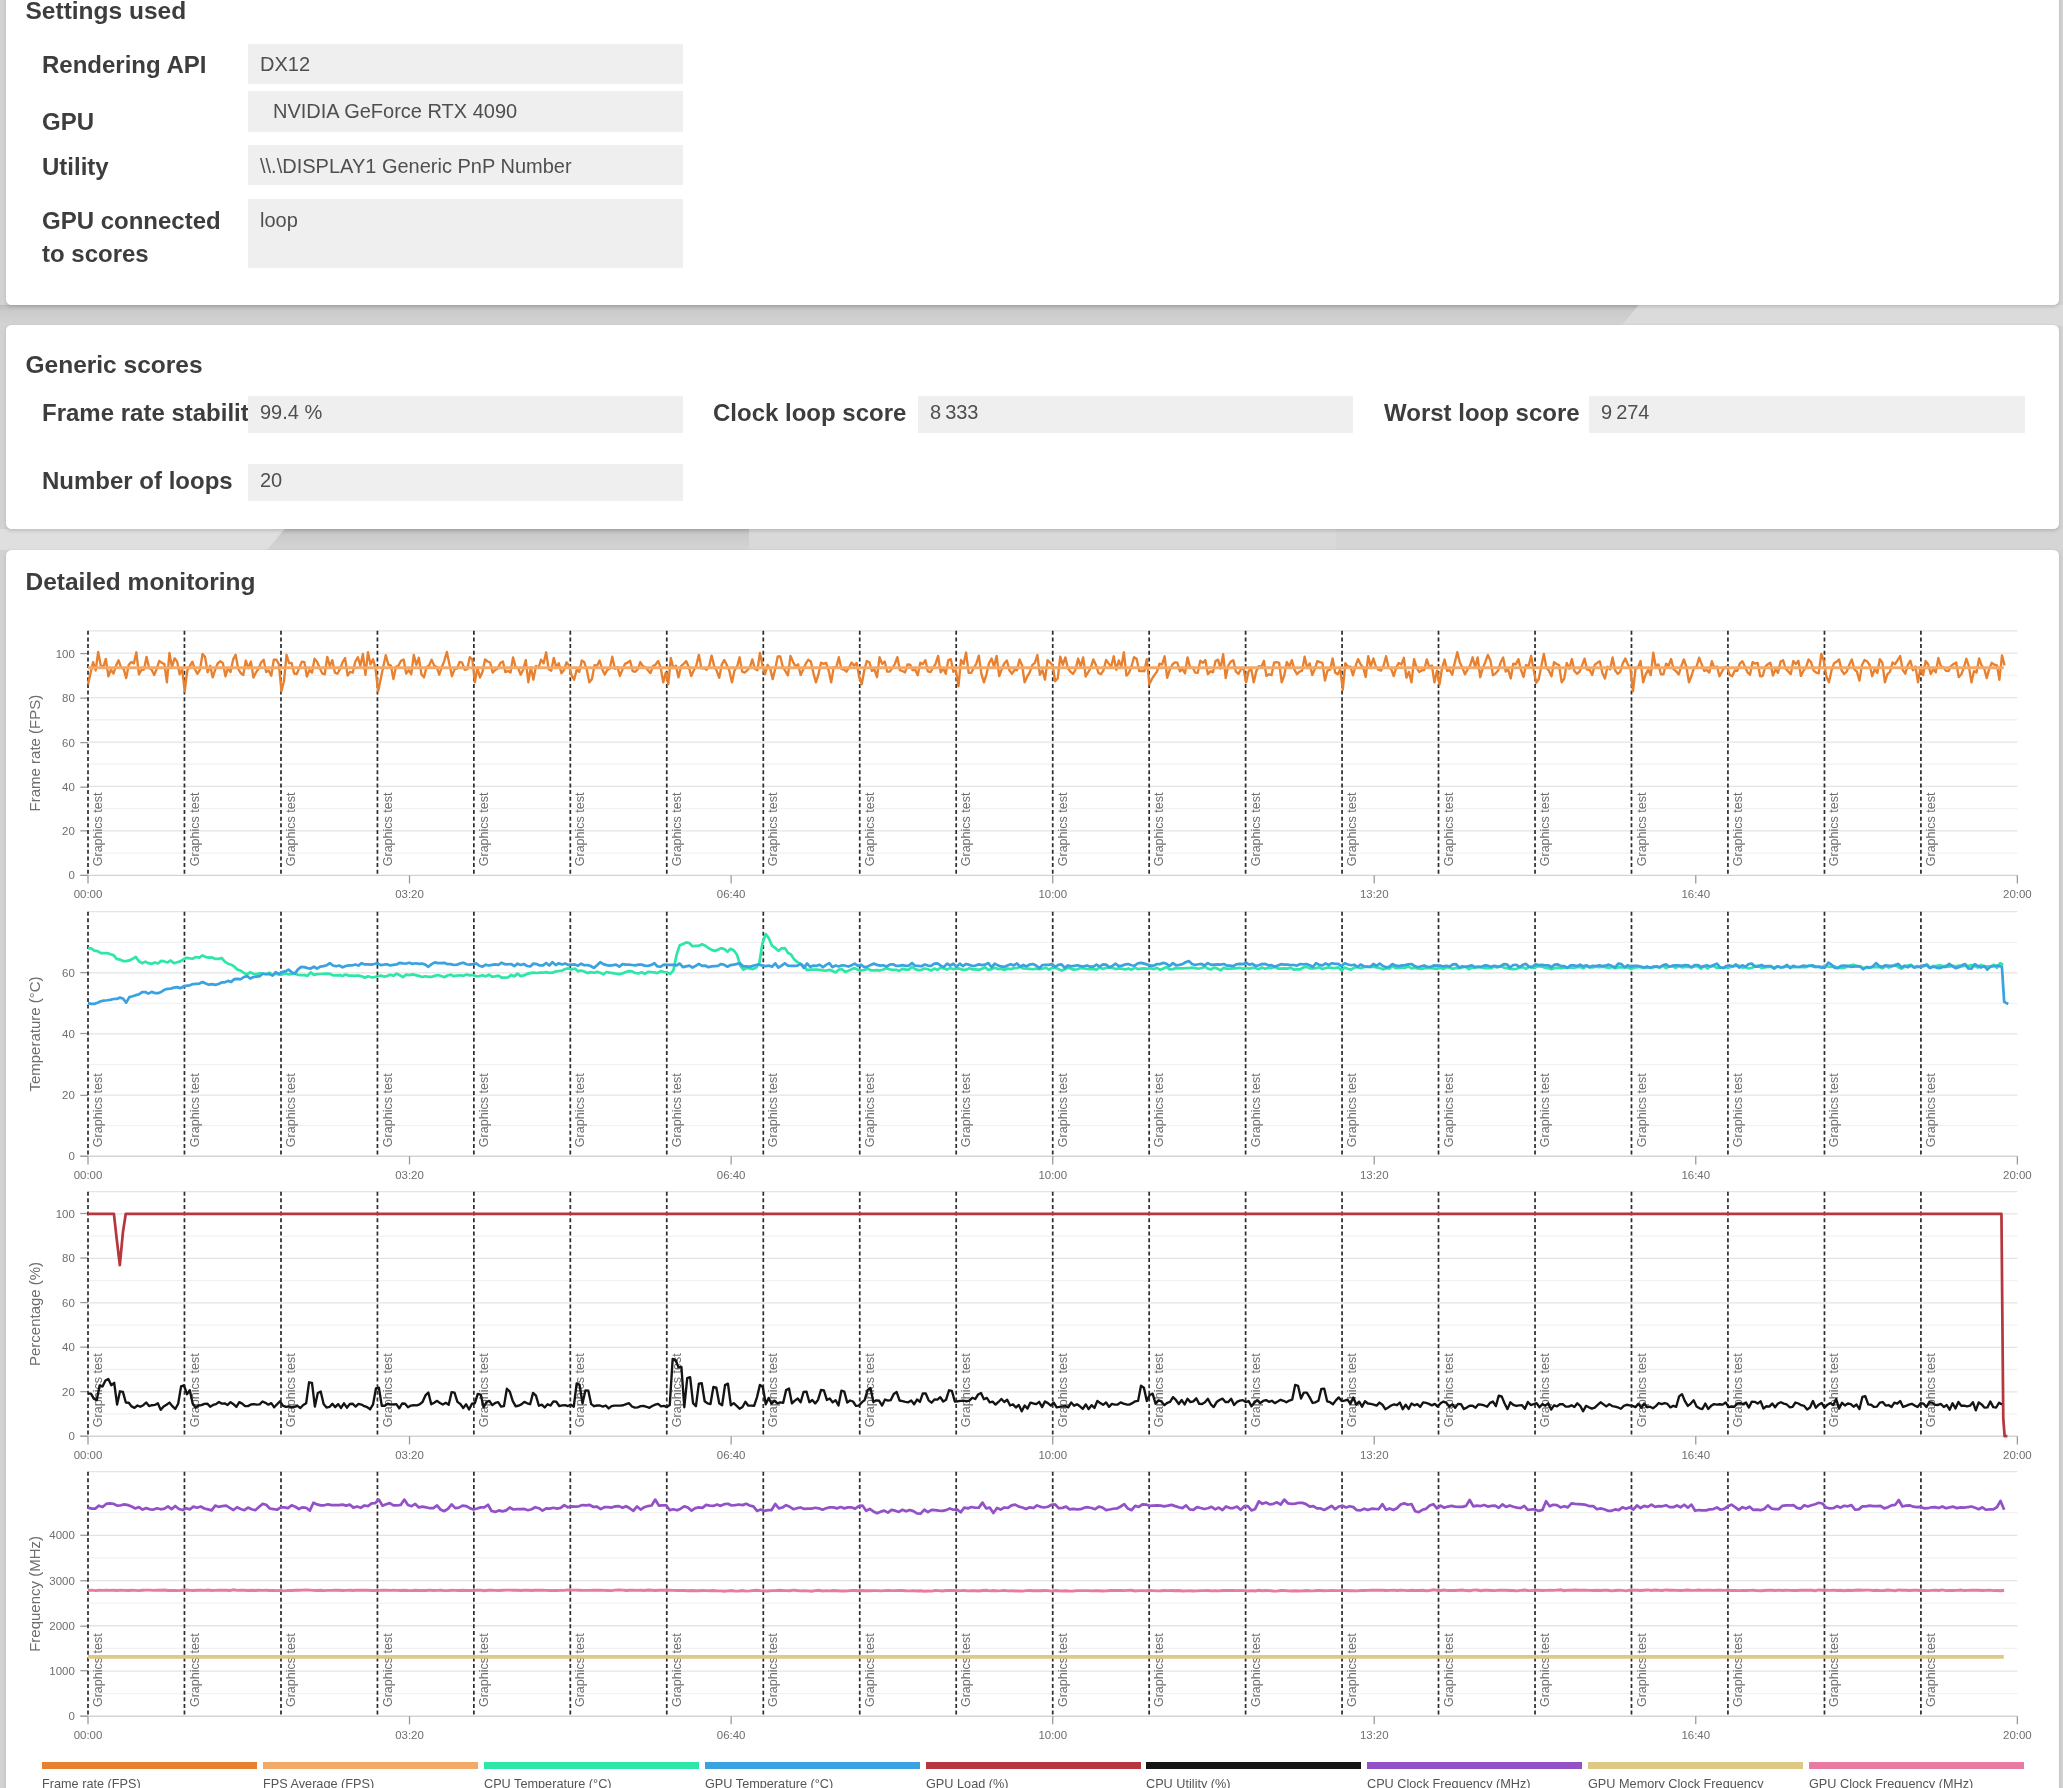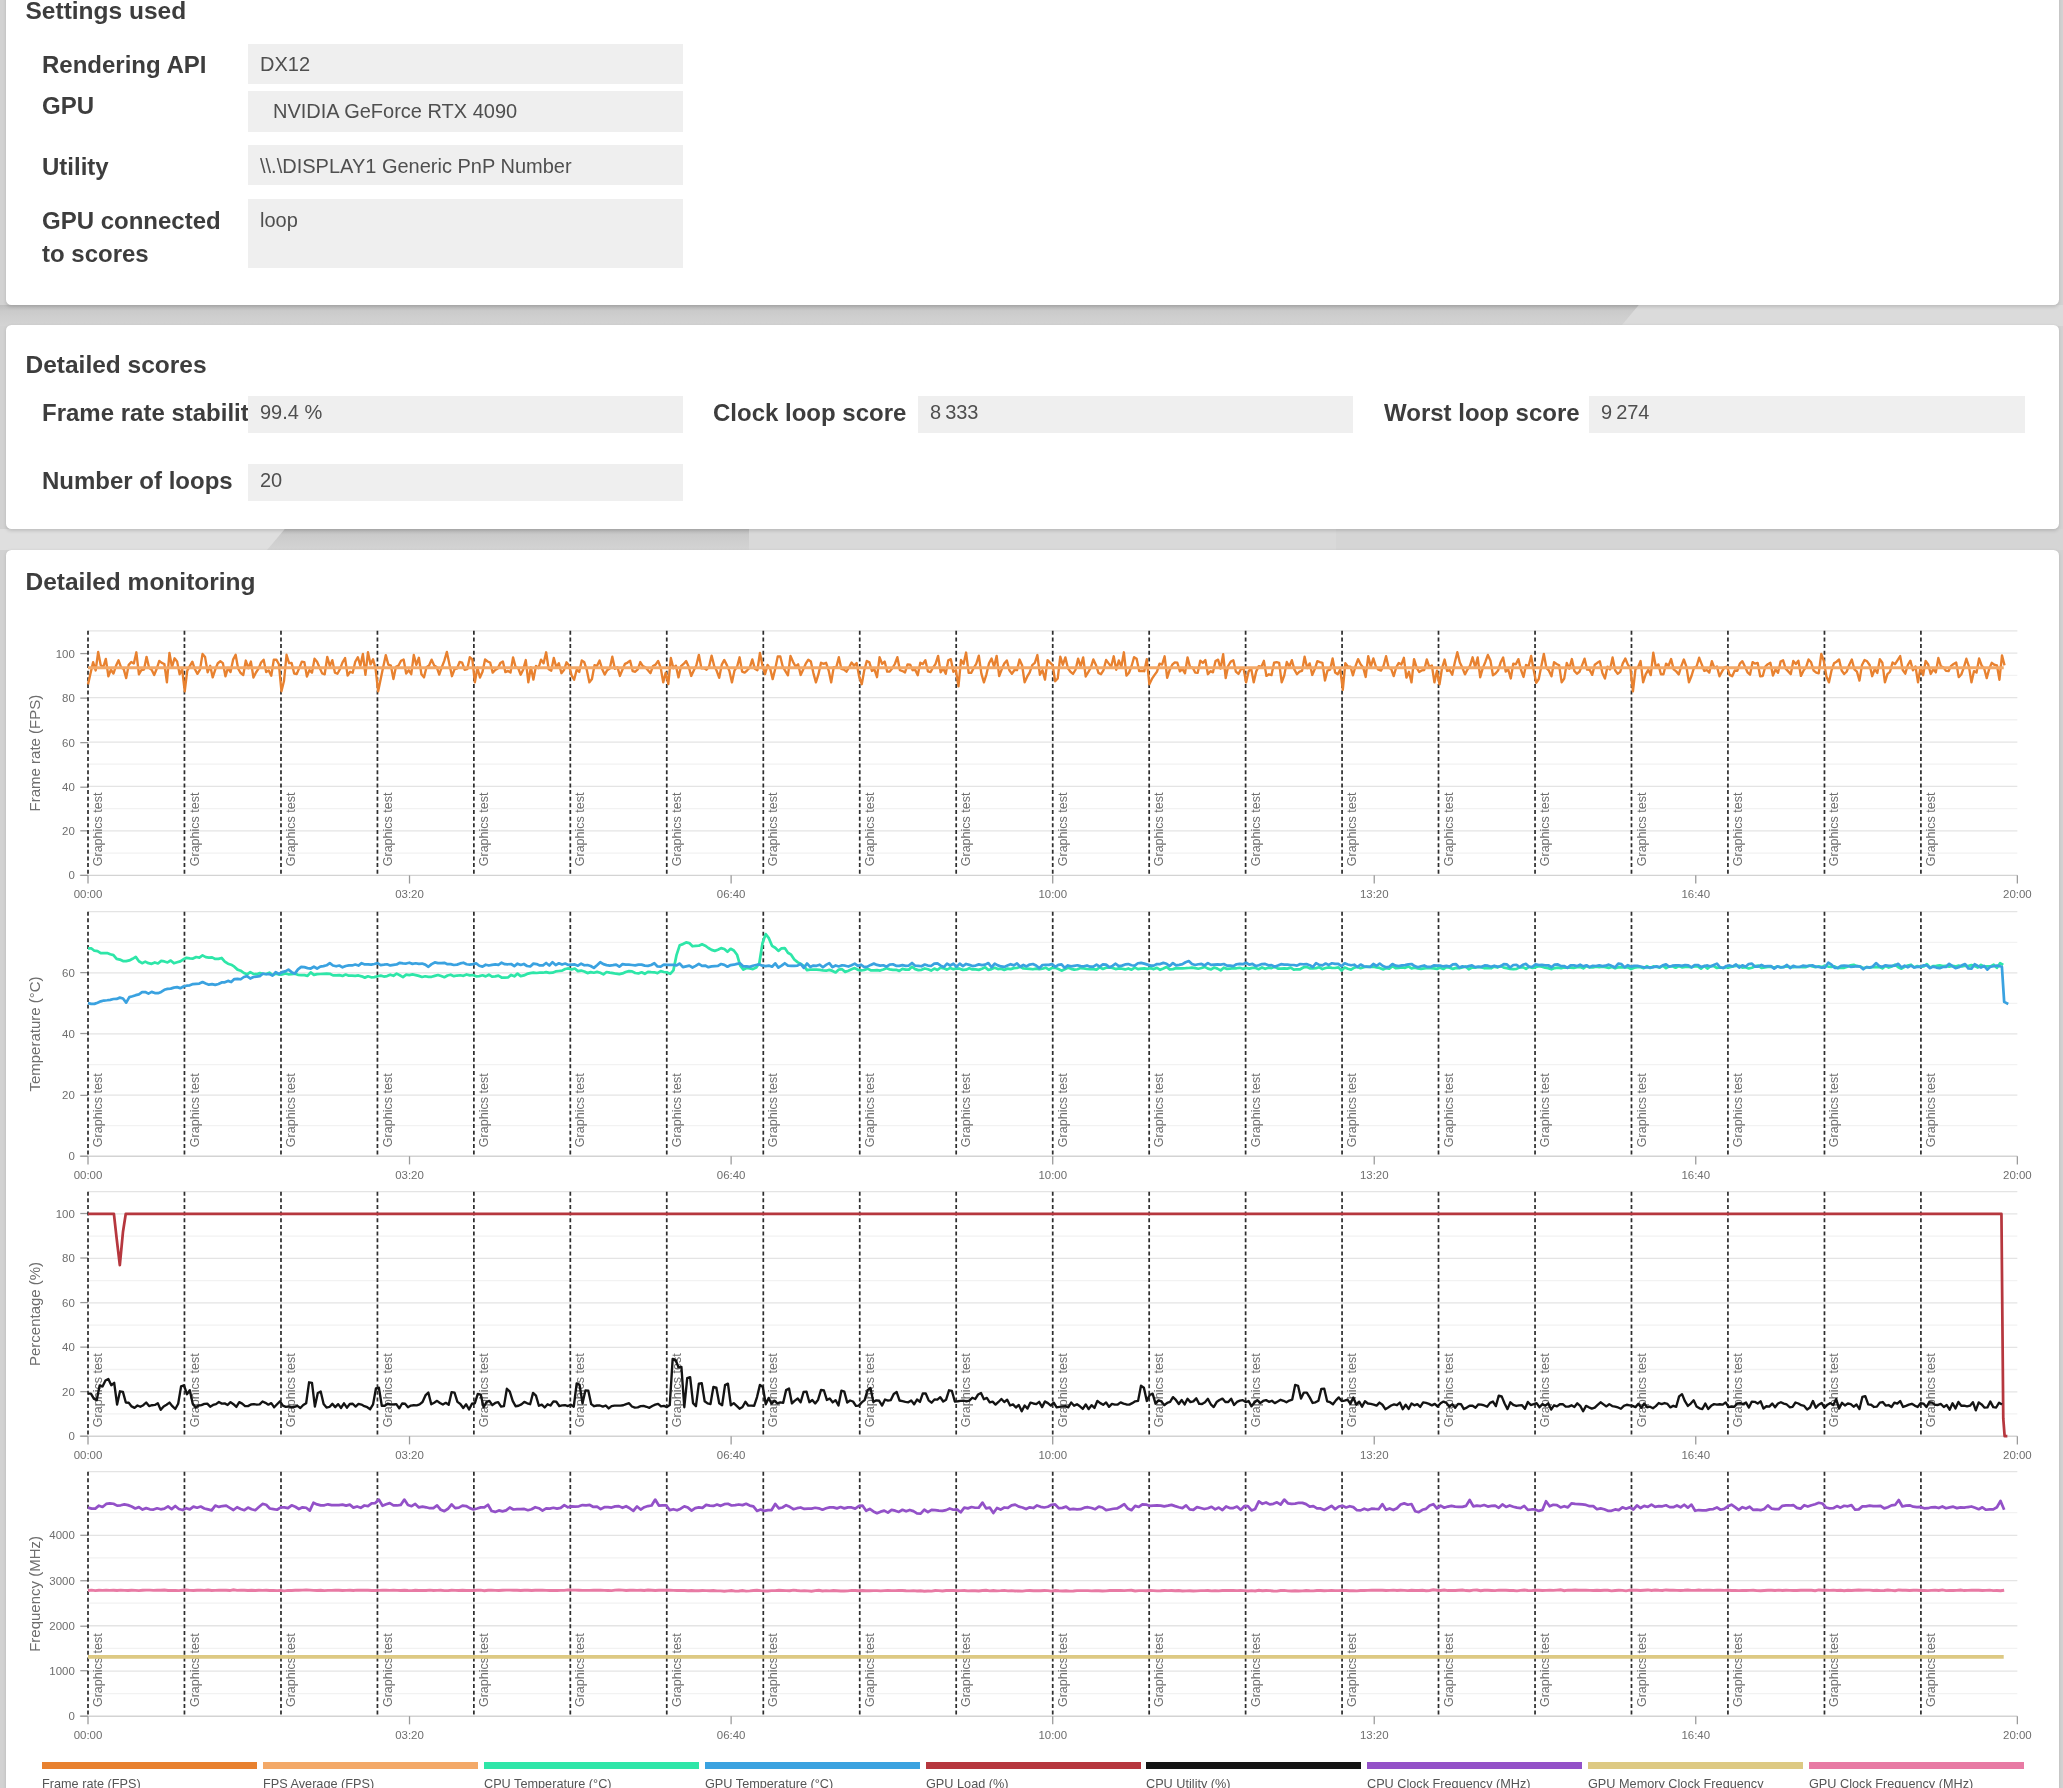--- a/index.html
+++ b/index.html
@@ -24,31 +24,31 @@
 </div>
 
 <div class="card" style="top:-36px;height:341px"></div>
 <div class="card" style="top:325px;height:204px"></div>
 <div class="card" style="top:550px;height:1259px"></div>
 
 <div class="h" style="left:25.5px;top:-2.7px">Settings used</div>
 <div class="lbl" style="left:42px;top:48px">Rendering API</div>
 <div class="box" style="left:248px;top:44px;width:435px;height:40px"></div>
 <div class="val" style="left:260px;top:48px">DX12</div>
-<div class="lbl" style="left:42px;top:89px">GPU</div>
+<div class="lbl" style="left:42px;top:105px">GPU</div>
 <div class="box" style="left:248px;top:91px;width:435px;height:41px"></div>
 <div class="val" style="left:273px;top:95px">NVIDIA GeForce RTX 4090</div>
 <div class="lbl" style="left:42px;top:150px">Utility</div>
 <div class="box" style="left:248px;top:145px;width:435px;height:40px"></div>
 <div class="val" style="left:260px;top:150px">\\.\DISPLAY1 Generic PnP Number</div>
 <div class="lbl" style="left:42px;top:204px;width:205px">GPU connected to scores</div>
 <div class="box" style="left:248px;top:199px;width:435px;height:69px"></div>
 <div class="val" style="left:260px;top:204px">loop</div>
 
-<div class="h" style="left:25.5px;top:351px">Detailed scores</div>
+<div class="h" style="left:25.5px;top:351px">Generic scores</div>
 <div class="lbl" style="left:42px;top:396px">Frame rate stability</div>
 <div class="box" style="left:248px;top:396px;width:435px;height:37px"></div>
 <div class="val" style="left:260px;top:396px">99.4&nbsp;%</div>
 <div class="lbl" style="left:713px;top:396px">Clock loop score</div>
 <div class="box" style="left:918px;top:396px;width:435px;height:37px"></div>
 <div class="val" style="left:930px;top:396px">8 333</div>
 <div class="lbl" style="left:1384px;top:396px">Worst loop score</div>
 <div class="box" style="left:1589px;top:396px;width:436px;height:37px"></div>
 <div class="val" style="left:1601px;top:396px">9 274</div>
 <div class="lbl" style="left:42px;top:464px">Number of loops</div>

